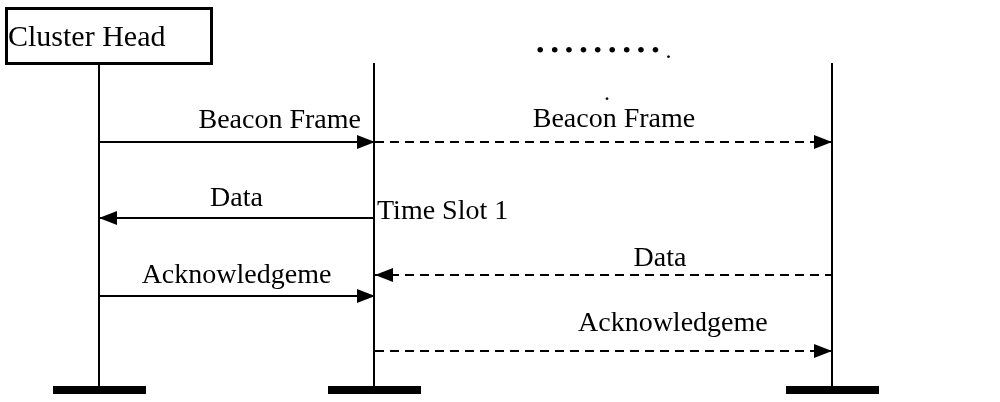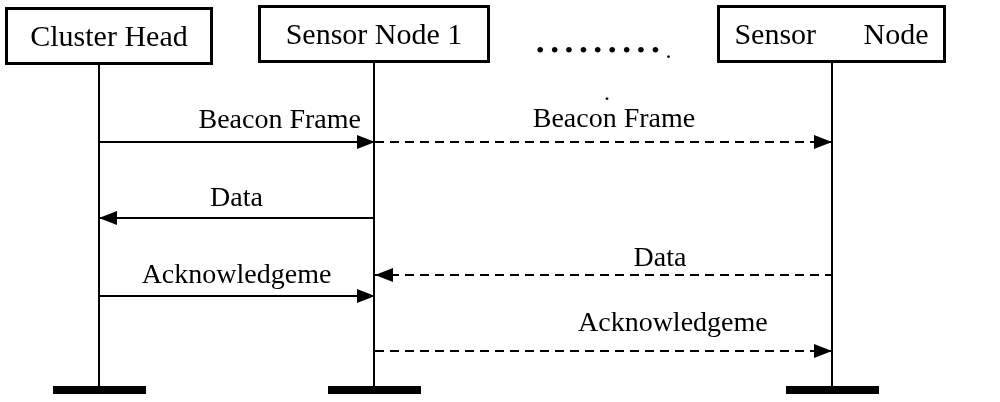--- a/index.html
+++ b/index.html
@@ -10,21 +10,21 @@
     font-family:"Liberation Serif","DejaVu Serif",serif;
     color:#000;
     overflow:hidden;
   }
   
   .actor-box{
     position:absolute;
     box-sizing:border-box;
     border:3px solid #000;
     background:#fff;
-    display:flex;align-items:center;justify-content:center;
+    display:flex;align-items:center;
     font-size:30px;
   }
   .actor-box span{white-space:pre;}
   #actor1{left:5px;top:7px;width:208px;height:58px;}
   #actor2{left:258px;top:5px;width:232px;height:58px;}
   #actor3{left:717px;top:5px;width:229px;height:58px;}
   #actor3 span{word-spacing:40px;}
   
   .lifeline{position:absolute;width:2px;background:#000;}
   #life1{left:98px;top:65px;height:321px;}
@@ -67,26 +67,20 @@
   }
 </style>
 </head>
 <body>
 
 <div class="stage">
 
   <div class="actor-box" id="actor1">
     <span>Cluster Head</span>
   </div>
-  <div class="actor-box" id="actor2">
-    <span>Sensor Node 1</span>
-  </div>
-  <div class="actor-box" id="actor3">
-    <span>Sensor Node</span>
-  </div>
 
   <div class="ellipsis-row">•••••••••.</div>
   <div class="ellipsis-dot">.</div>
 
   <div class="lifeline" id="life1"></div>
   <div class="lifeline" id="life2"></div>
   <div class="lifeline" id="life3"></div>
 
   <div class="endbar" id="bar1"></div>
   <div class="endbar" id="bar2"></div>
@@ -97,20 +91,21 @@
   <div class="lbl" style="left:99px;width:262px;top:105px;text-align:right;">Beacon Frame</div>
 
   <div class="line-dashed" style="left:375px;top:141px;width:457px;"></div>
   <div class="head-right" style="left:814px;top:135px;"></div>
   <div class="lbl" style="left:386px;width:456px;top:104px;text-align:center;">Beacon Frame</div>
 
   <div class="line-solid" style="left:99px;top:217px;width:275px;"></div>
   <div class="head-left" style="left:99px;top:211px;"></div>
   <div class="lbl" style="left:99px;width:275px;top:183px;text-align:center;">Data</div>
 
+  <div class="lbl" style="left:377px;top:196px;">Time Slot 1</div>
 
   <div class="line-solid" style="left:99px;top:295px;width:275px;"></div>
   <div class="head-right" style="left:357px;top:289px;"></div>
   <div class="lbl" style="left:99px;width:275px;top:260px;text-align:center;">Acknowledgeme</div>
 
   <div class="line-dashed" style="left:375px;top:274px;width:457px;"></div>
   <div class="head-left" style="left:375px;top:268px;"></div>
   <div class="lbl" style="left:490px;width:340px;top:243px;text-align:center;">Data</div>
 
 

